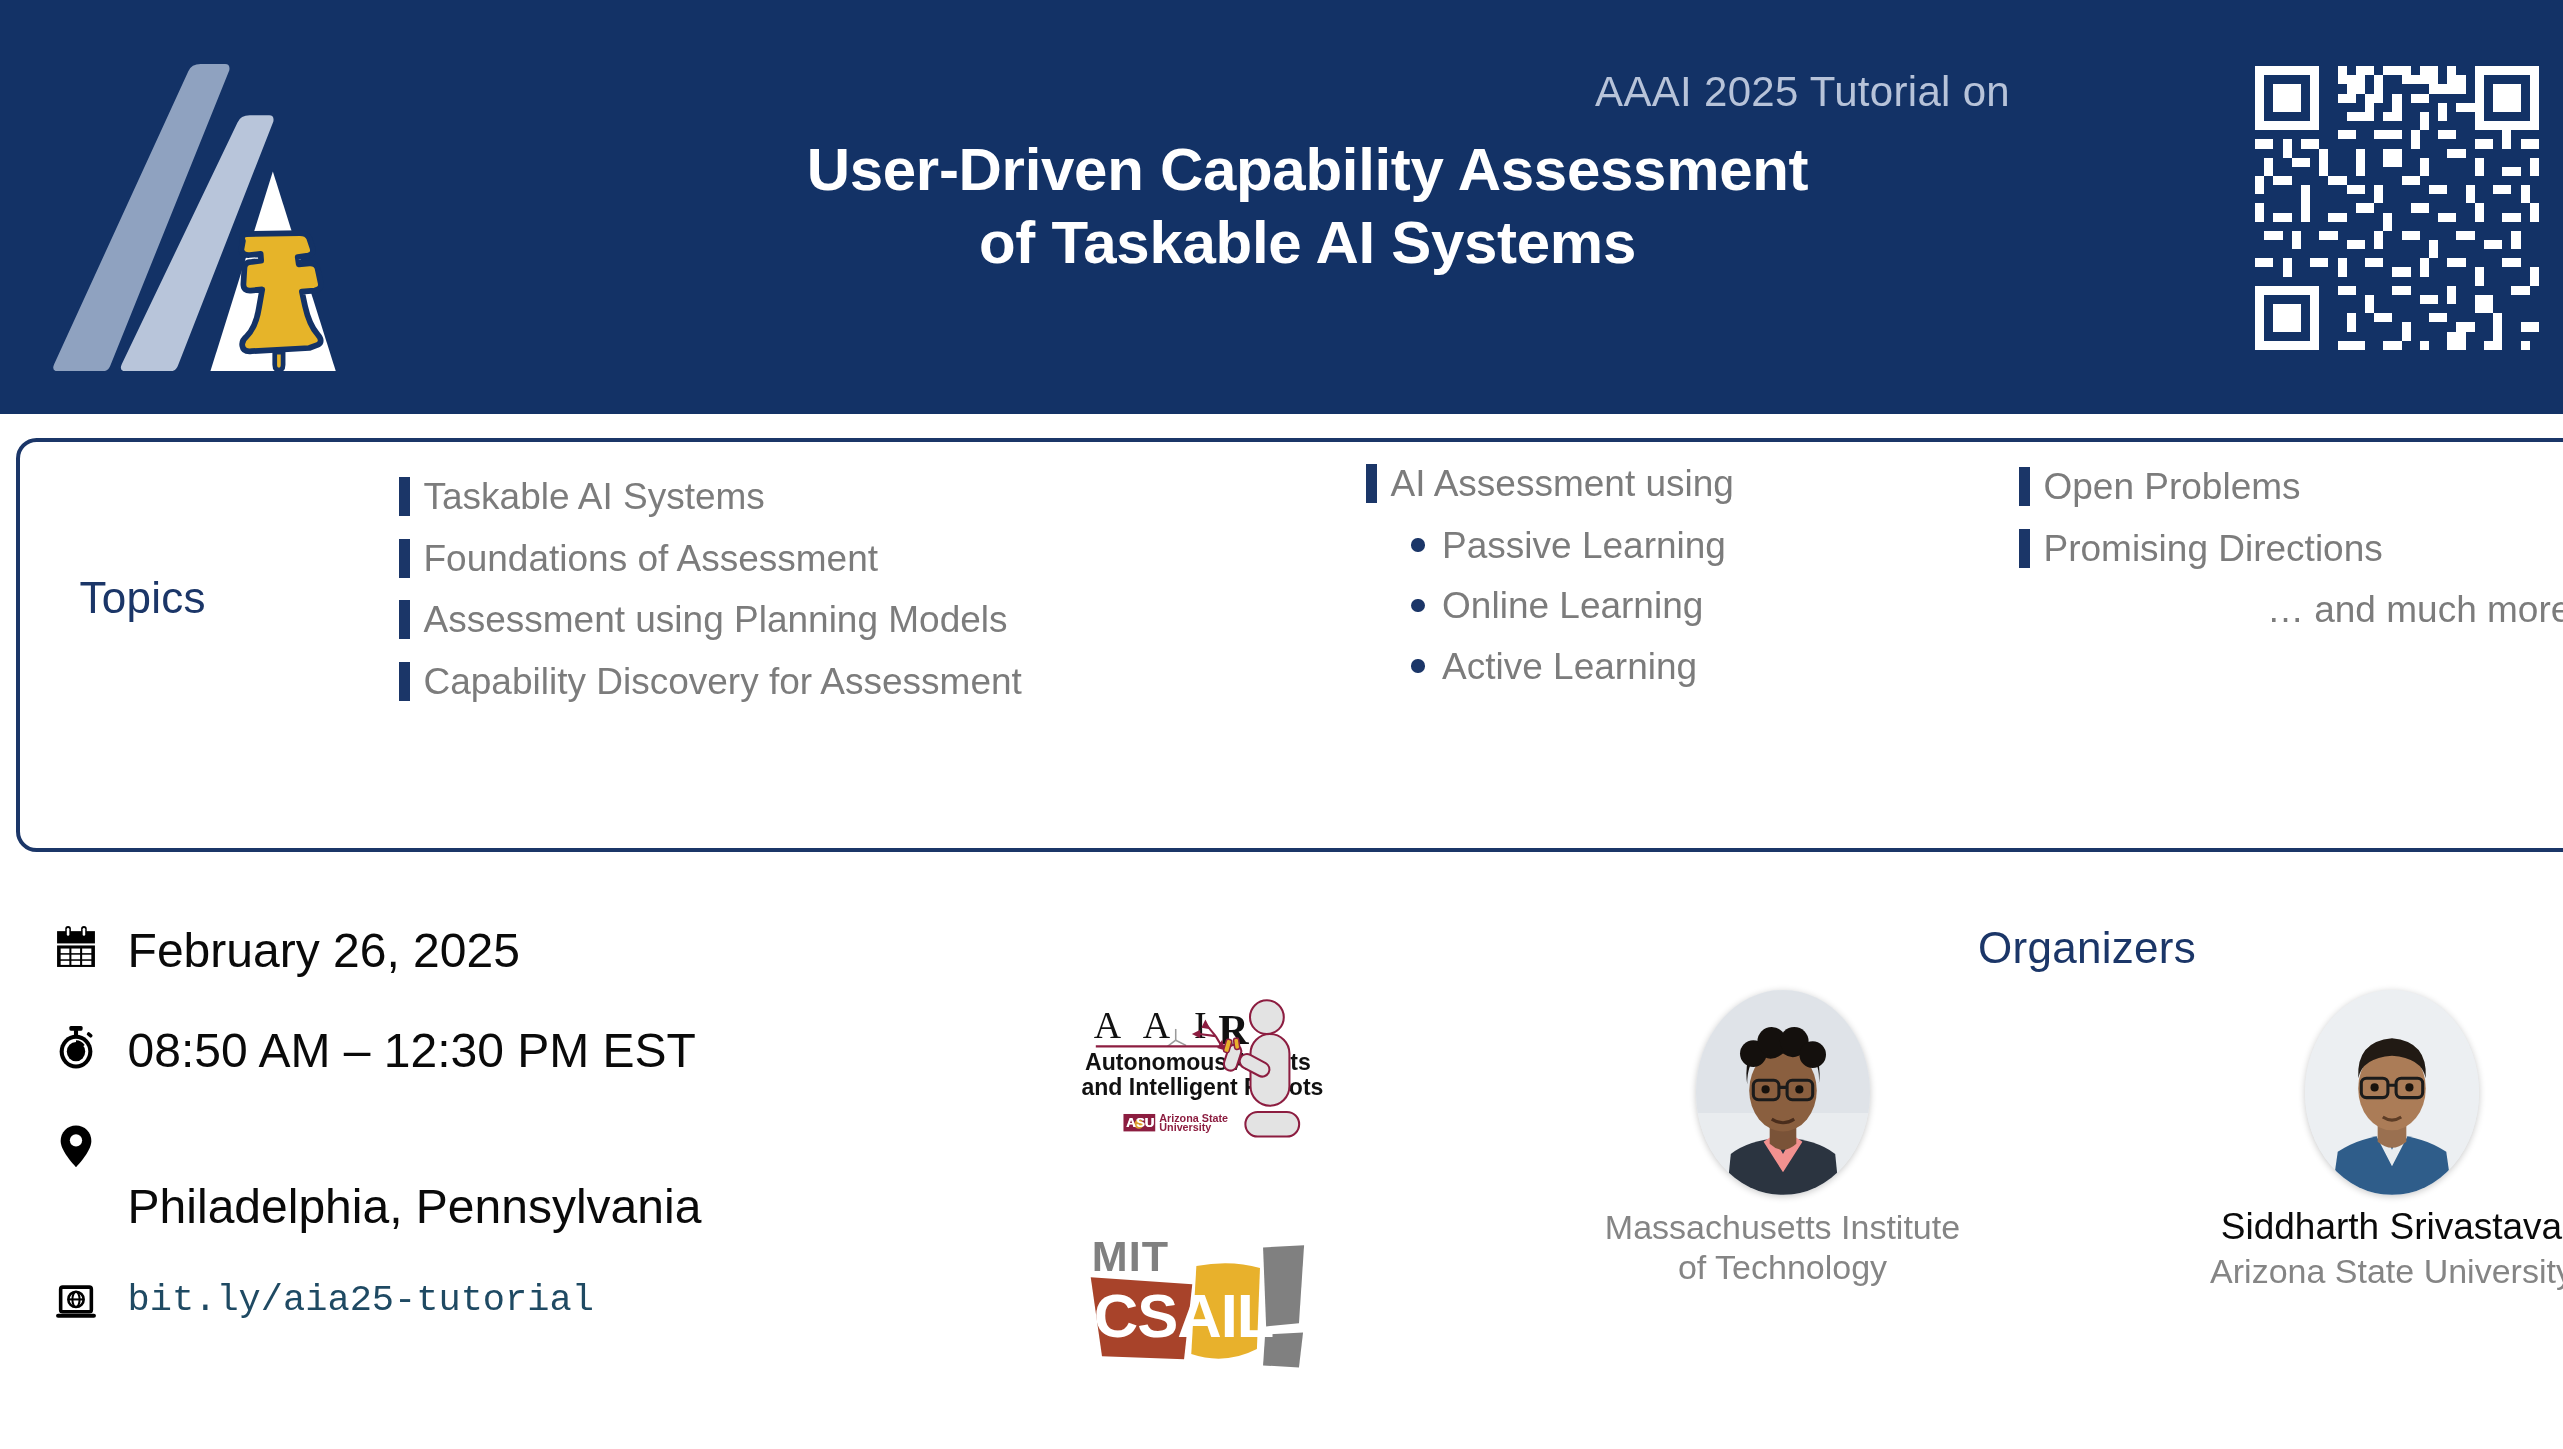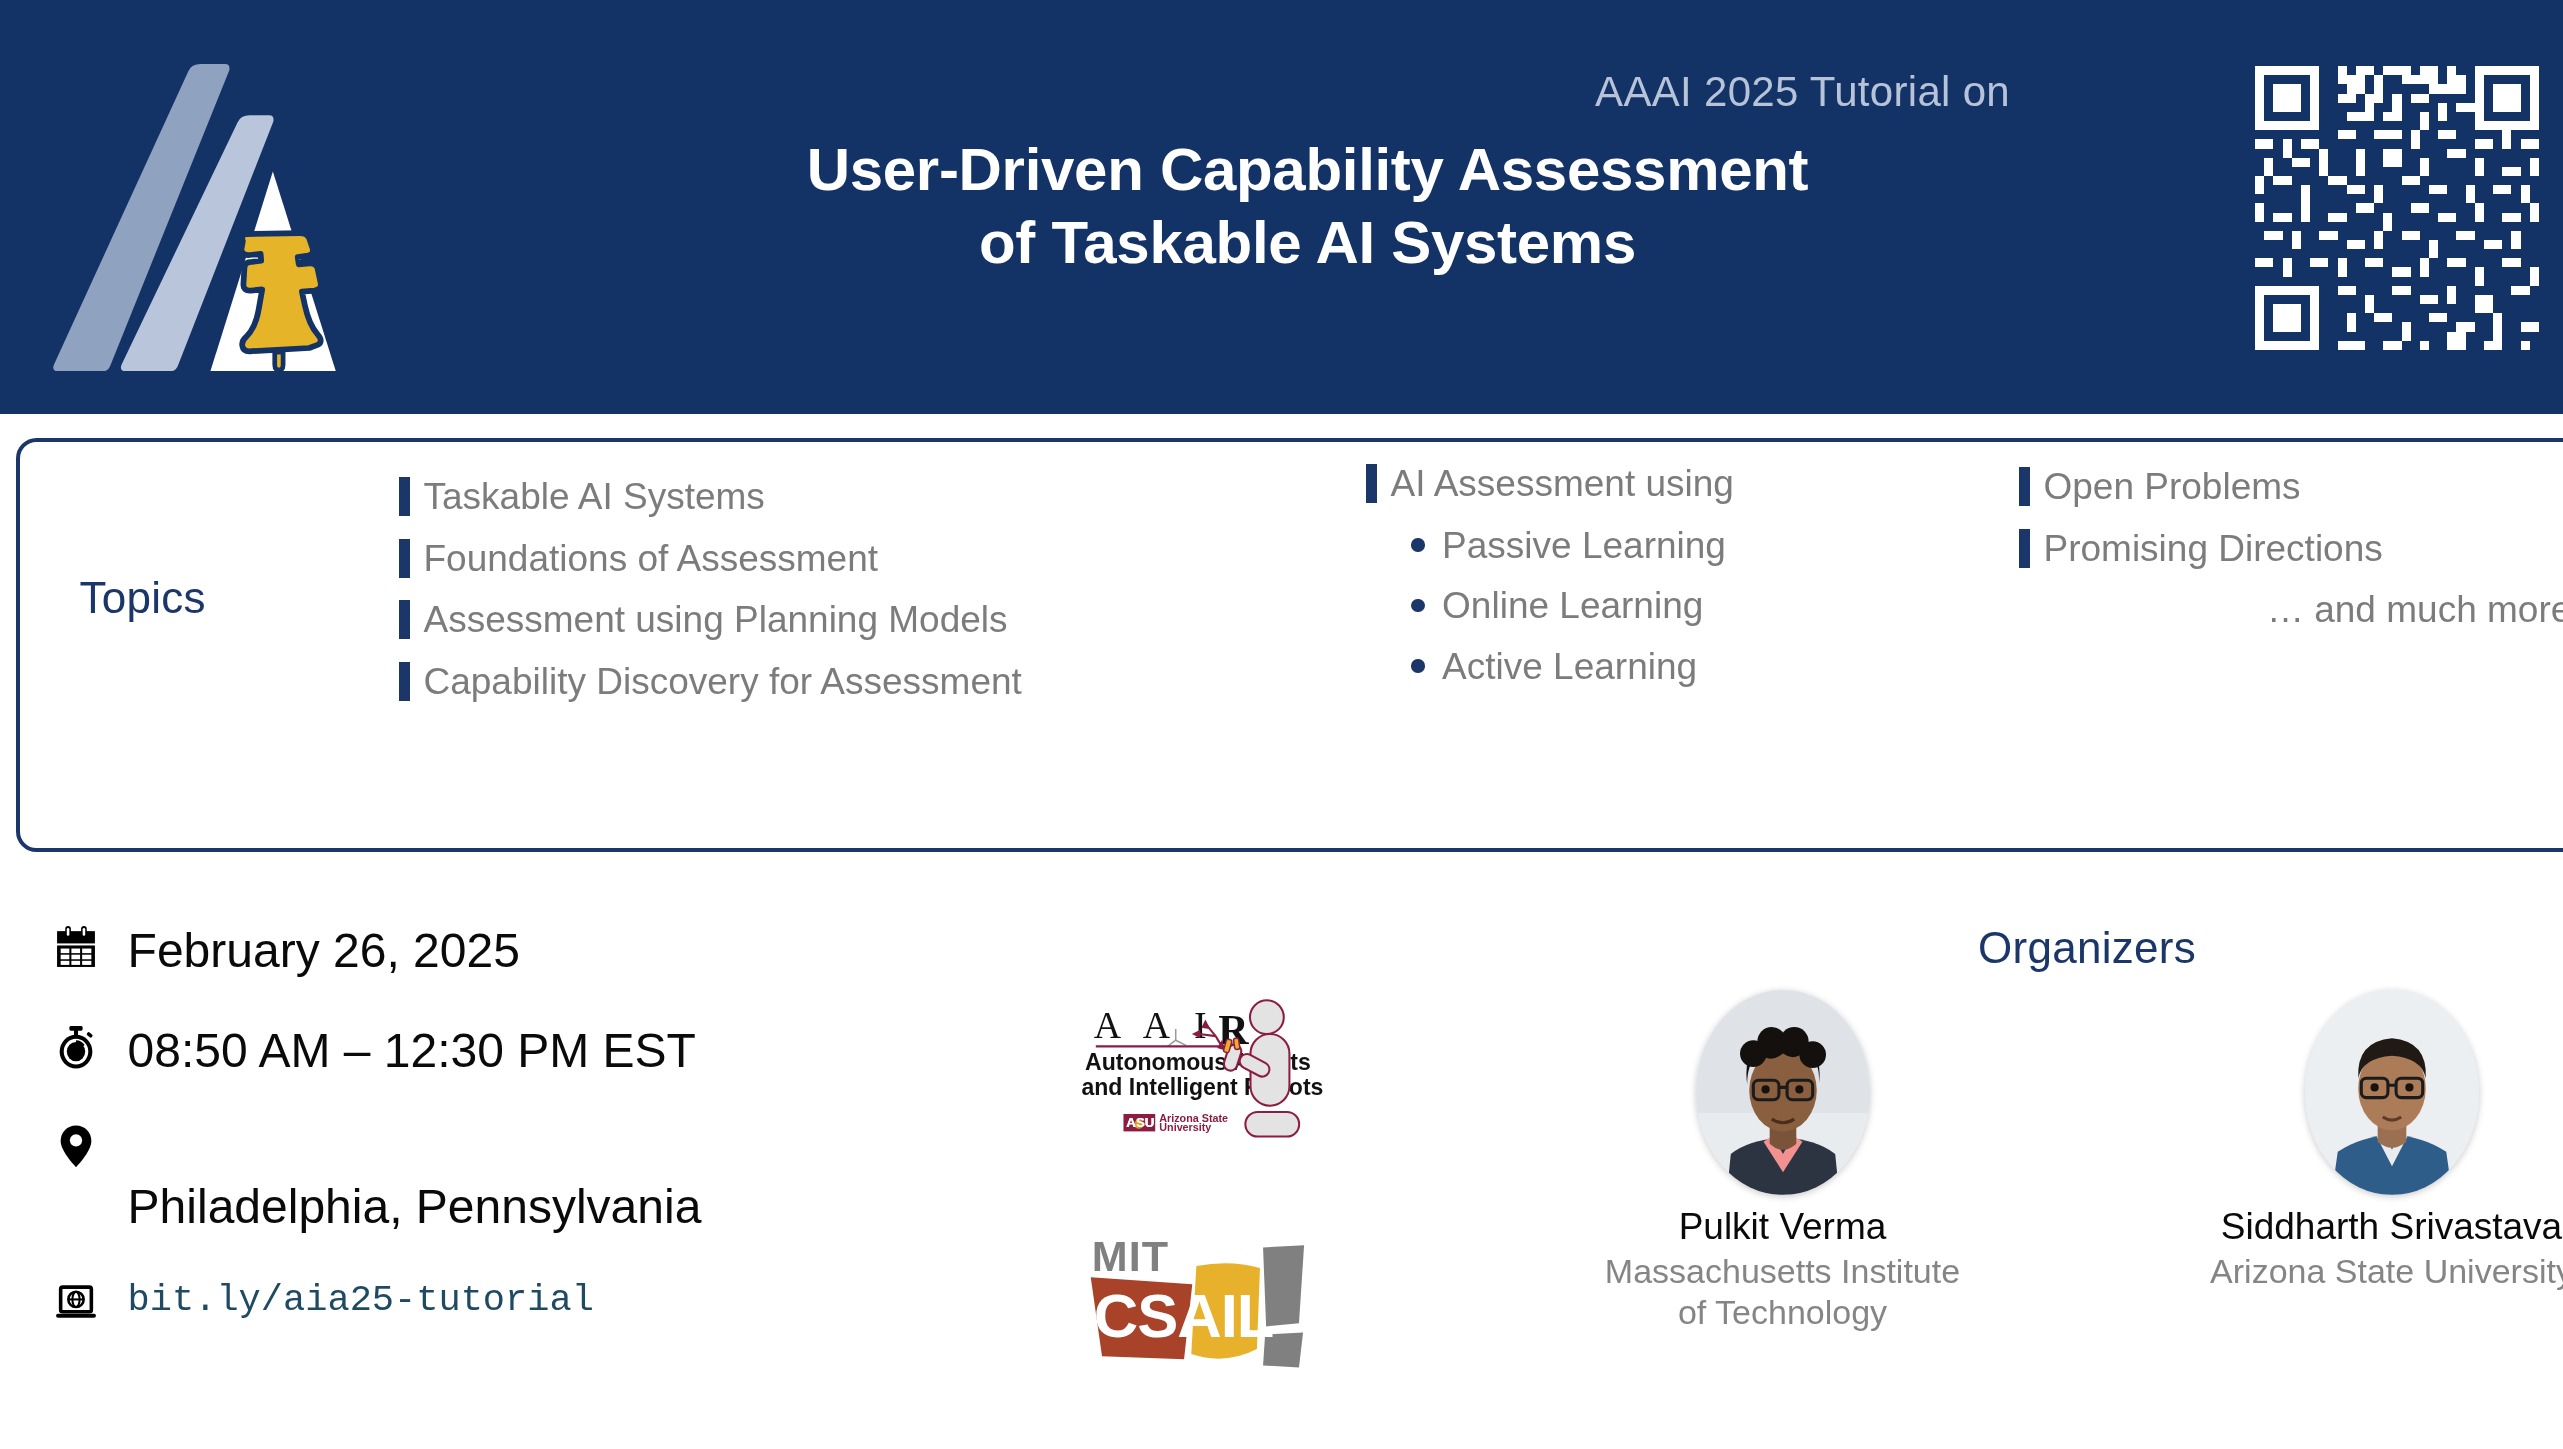--- a/index.html
+++ b/index.html
@@ -642,21 +642,20 @@
             <g fill="none" stroke="#1b1b1b" stroke-width="3">
               <rect x="56" y="88" width="25" height="19" rx="5"></rect>
               <rect x="89" y="88" width="25" height="19" rx="5"></rect>
               <line x1="81" y1="95" x2="89" y2="95"></line>
             </g>
             <ellipse cx="68" cy="97" rx="4" ry="4" fill="#16110c"></ellipse>
             <ellipse cx="101" cy="97" rx="4" ry="4" fill="#16110c"></ellipse>
             <path d="M74 126 Q85 133 96 126" stroke="#4a2d1c" stroke-width="3" fill="none"></path>
           </svg>
         </div>
-        <div class="org-name">Pulkit Verma</div>
         <div class="org-affil">
           <span>Massachusetts Institute</span><br>
           <span>of Technology</span>
         </div>
       </div>
 
       <div class="organizer">
         <div class="avatar">
           <svg viewBox="0 0 170 200" xmlns="http://www.w3.org/2000/svg">
             <rect width="170" height="200" fill="#eceff2"></rect>

